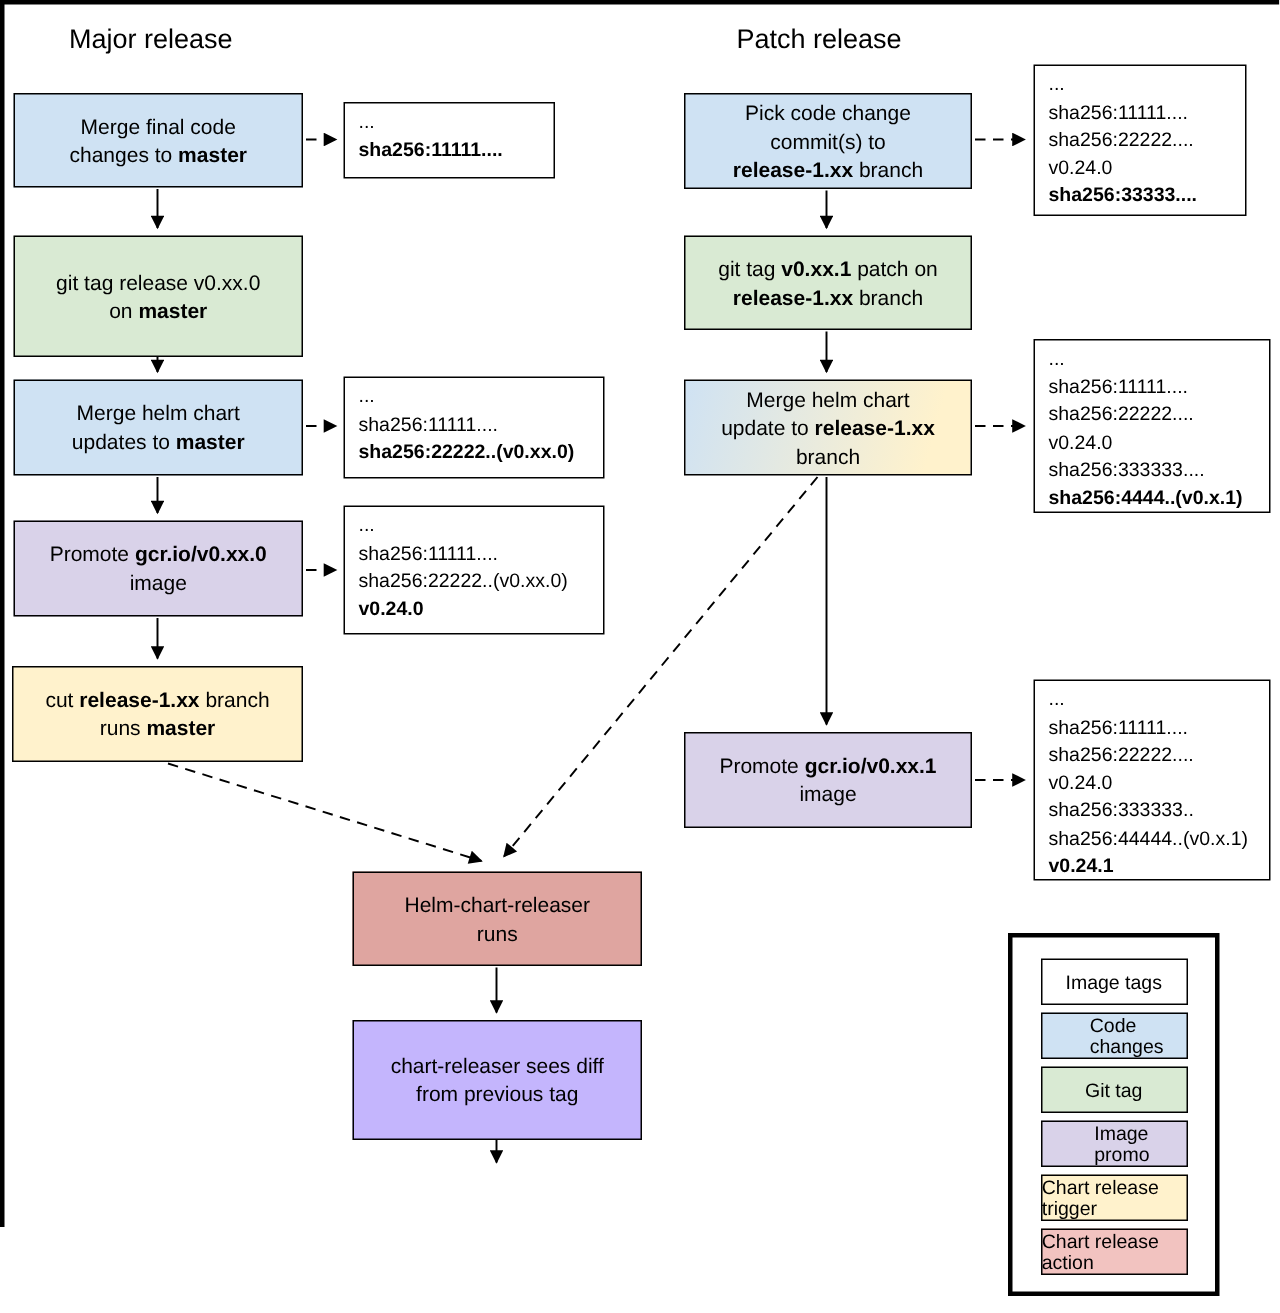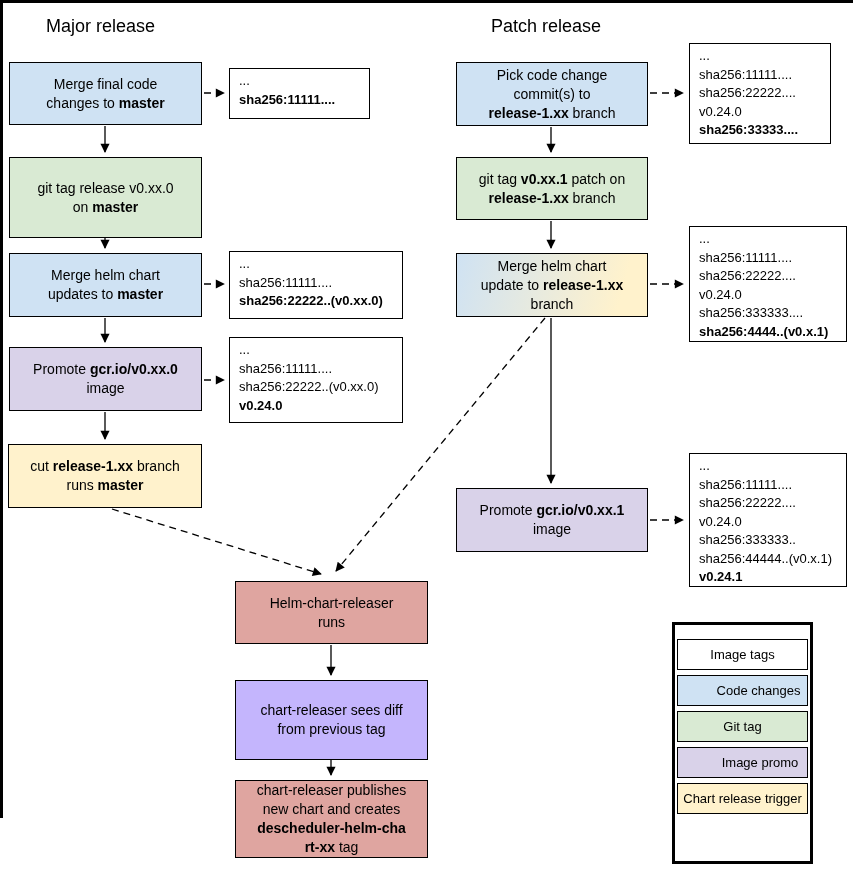--- a/index.html
+++ b/index.html
@@ -25,21 +25,21 @@
   }
   .tagbox .tline{white-space:nowrap;}
   .tagbox .tline.b{font-weight:bold;}
   svg.wires{position:absolute;left:0;top:0;width:853px;height:875px;}
   #legend{
     position:absolute;left:672px;top:622px;width:141px;height:242px;
     border:3px solid #000;box-sizing:border-box;background:#fff;
     display:flex;flex-direction:column;align-items:center;gap:5px;padding-top:14px;
   }
   .legend-item{
-    width:131px;height:31px;border:1px solid #000;box-sizing:border-box;flex:0 0 31px;
+    width:98px;height:31px;border:1px solid #000;box-sizing:border-box;flex:0 0 31px;
     display:flex;align-items:center;justify-content:center;
     font-size:13px;line-height:14px;text-align:left;
   }
 </style>
 </head>
 <body>
 
 <div id="canvas">
 
   <div class="frame-top"></div>
@@ -159,28 +159,23 @@
     </div>
 
   <div class="node" style="left: 235px; top: 581px; width: 193px; height: 63px; background-color: rgb(223, 165, 160);">
       <div class="line"><span>Helm-chart-releaser</span></div>
       <div class="line"><span>runs</span></div>
     </div>
   <div class="node" style="left: 235px; top: 680px; width: 193px; height: 80px; background-color: #c4b5fd;">
       <div class="line"><span>chart-releaser sees diff</span></div>
       <div class="line"><span>from previous tag</span></div>
     </div>
-  <div class="node" style="left: 235px; top: 780px; width: 193px; height: 78px; background-color: rgb(223, 165, 160);">
-      <div class="line"><span>chart-releaser publishes</span></div>
-      <div class="line"><span>new chart and creates</span></div>
-      <div class="line"><b>descheduler-helm-cha</b></div>
-      <div class="line"><b>rt-xx</b><span> tag</span></div>
-    </div>
 
   <div id="legend">
     <div class="legend-item" style="background-color: rgb(255, 255, 255);">Image tags</div>
     <div class="legend-item" style="background-color: rgb(207, 226, 243); padding-left: 32px;">Code changes</div>
     <div class="legend-item" style="background-color: rgb(217, 234, 211);">Git tag</div>
     <div class="legend-item" style="background-color: rgb(217, 210, 233); padding-left: 35px;">Image promo</div>
     <div class="legend-item" style="background-color: rgb(255, 242, 204);">Chart release trigger</div>
+    <div class="legend-item" style="background-color: rgb(242, 195, 192);">Chart release action</div>
   </div>
 
 </div>
 
 </body></html>

